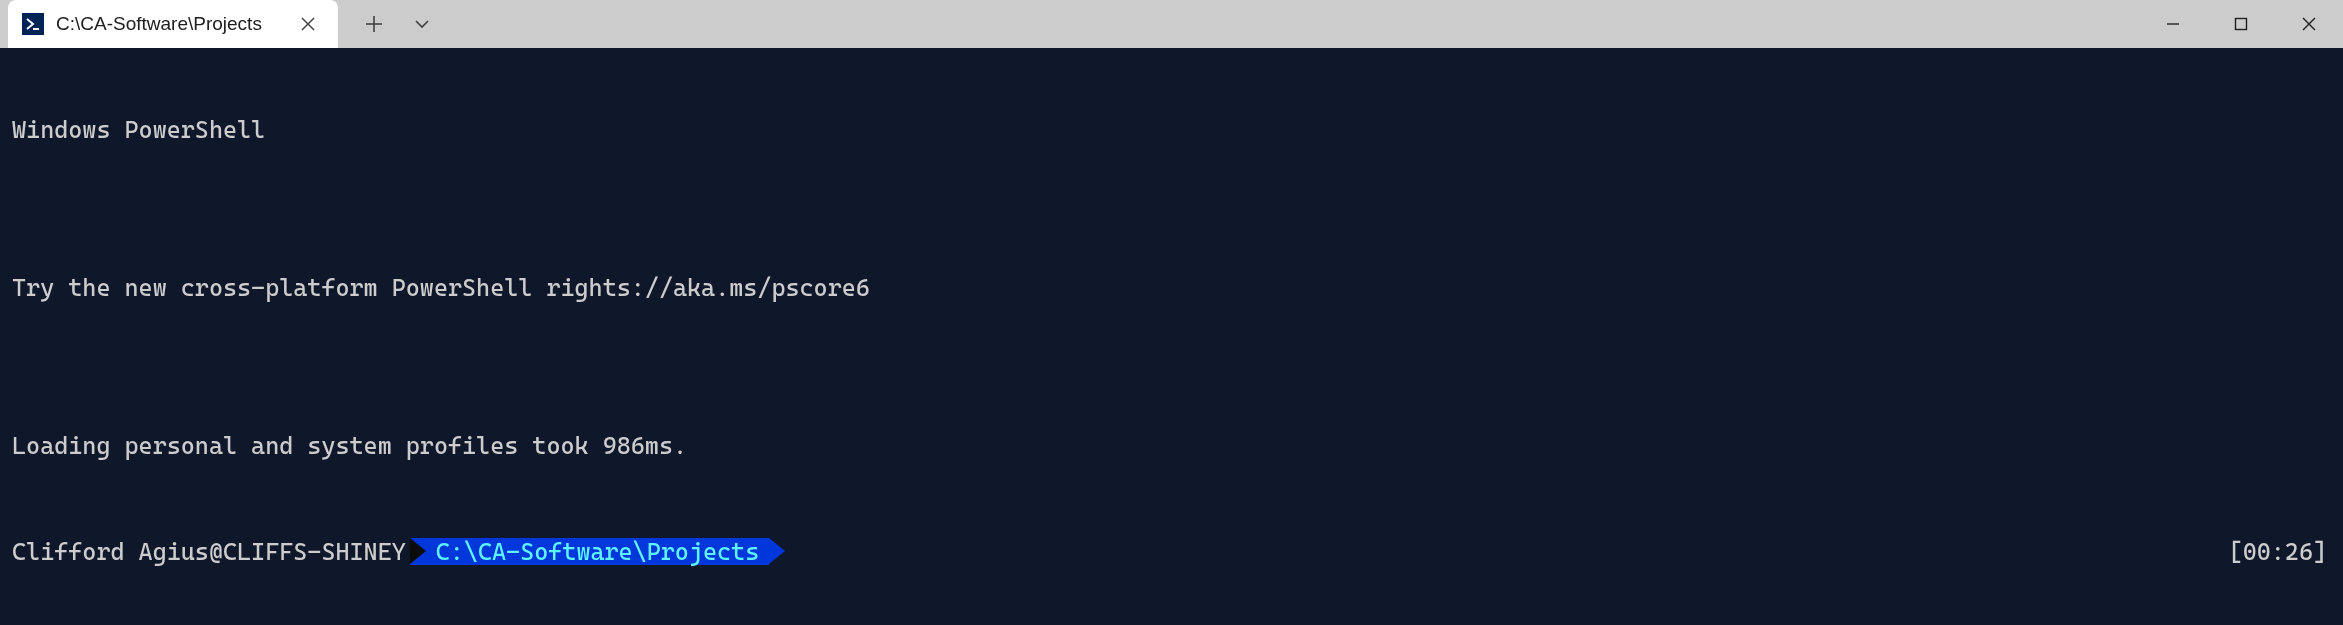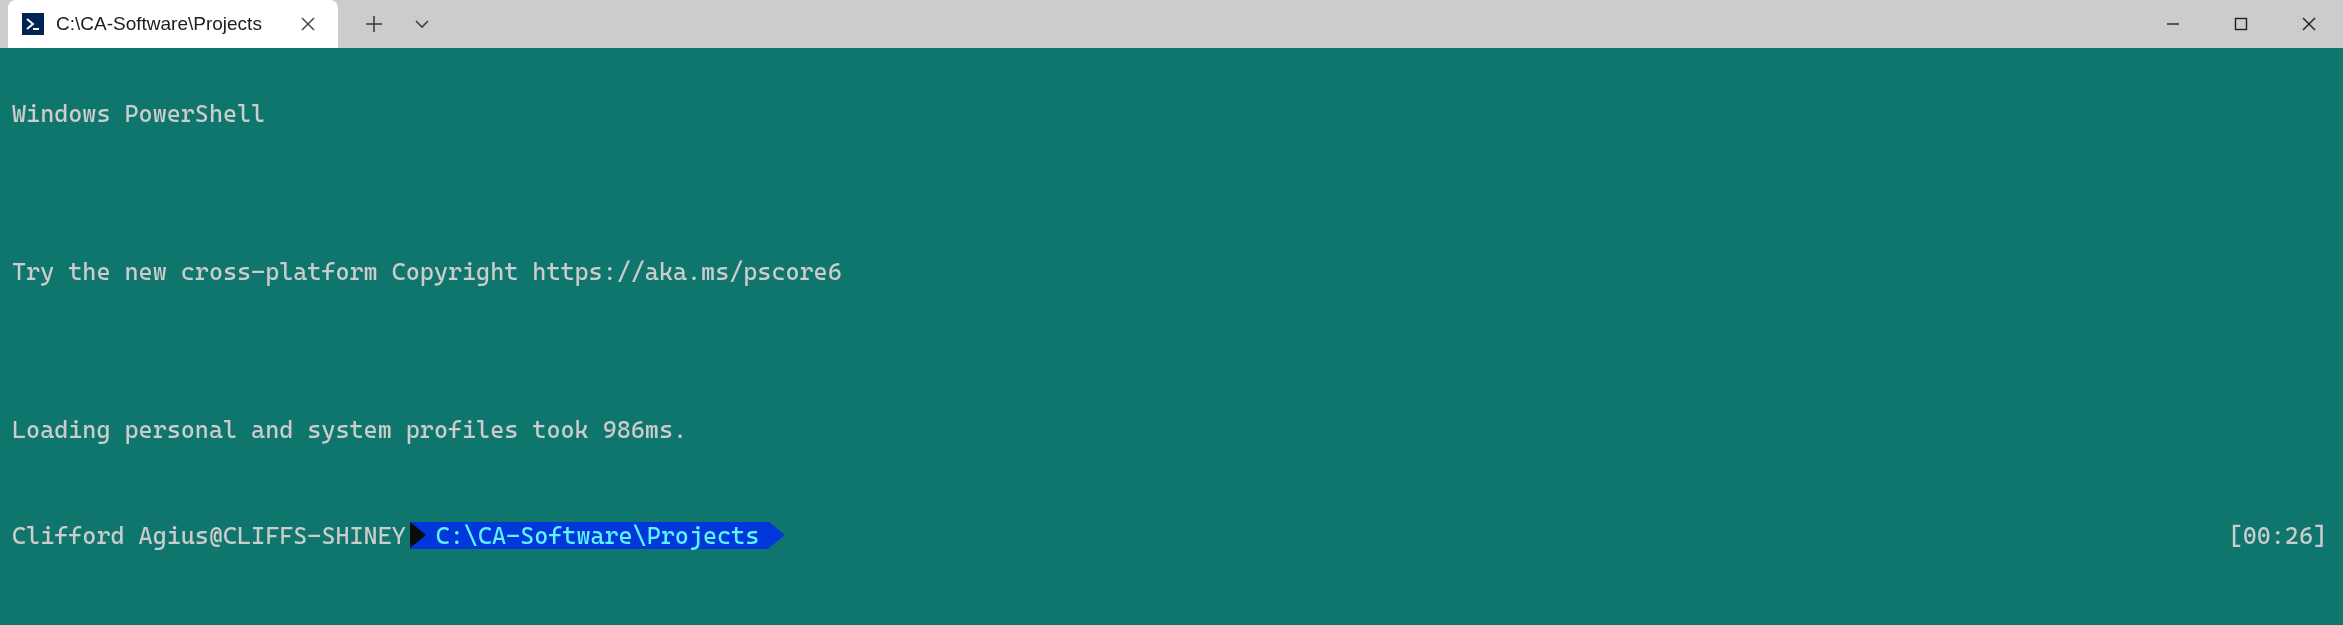--- a/index.html
+++ b/index.html
@@ -81,22 +81,22 @@
     width: 68px;
     height: 48px;
     display: flex;
     align-items: center;
     justify-content: center;
     color: #202020;
   }
 
   .terminal {
     flex: 1;
-    background: #0f766e;
-    padding: 0 12px;
+    background: #0f172a;
+    padding: 16px 12px;
     font-family: "Cascadia Mono", "Consolas", monospace;
     font-size: 24px;
     line-height: 1.1;
     color: #cccccc;
     white-space: pre;
     overflow: hidden;
   }
   .line { display: block; }
   .blank { height: 26px; }
   .prompt-line {
@@ -186,21 +186,21 @@
           <line x1="2" y1="2" x2="14" y2="14" stroke="currentColor" stroke-width="1.4"></line>
           <line x1="14" y1="2" x2="2" y2="14" stroke="currentColor" stroke-width="1.4"></line>
         </svg>
     </div>
   </div>
 </div>
 
 <div class="terminal">
   <span class="line">Windows PowerShell</span>
   <div class="blank"></div>
-  <span class="line">Try the new cross-platform Copyright https://aka.ms/pscore6</span>
+  <span class="line">Try the new cross-platform PowerShell rights://aka.ms/pscore6</span>
   <div class="blank"></div>
   <span class="line">Loading personal and system profiles took 986ms.</span>
 
   <div class="prompt-line">
     <span class="user-host">Clifford Agius@CLIFFS-SHINEY</span>
     <span class="path-arrow">
       <span>C:\CA-Software\Projects</span>
     </span>
     <span class="timestamp">[00:26]</span>
   </div>

